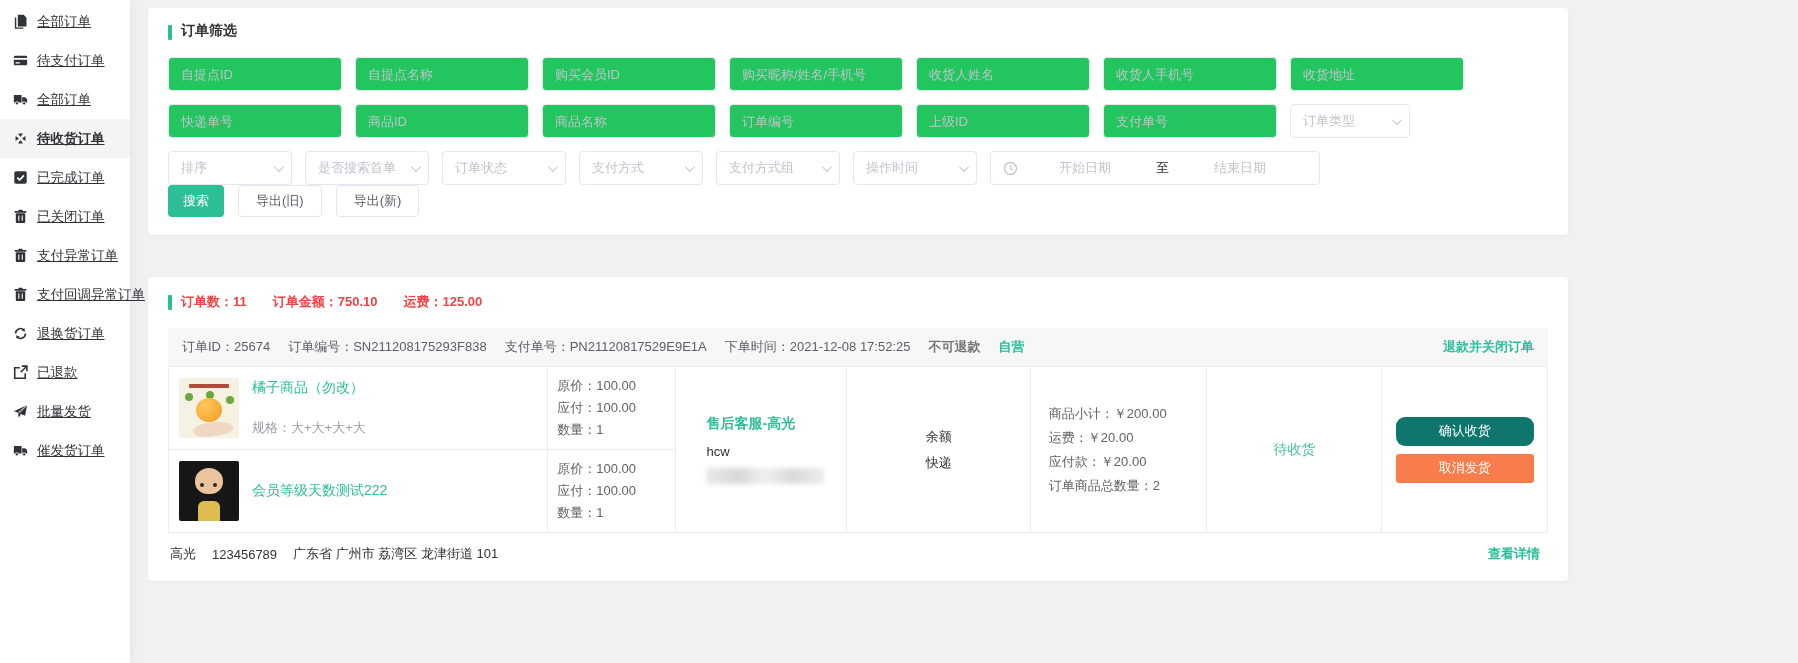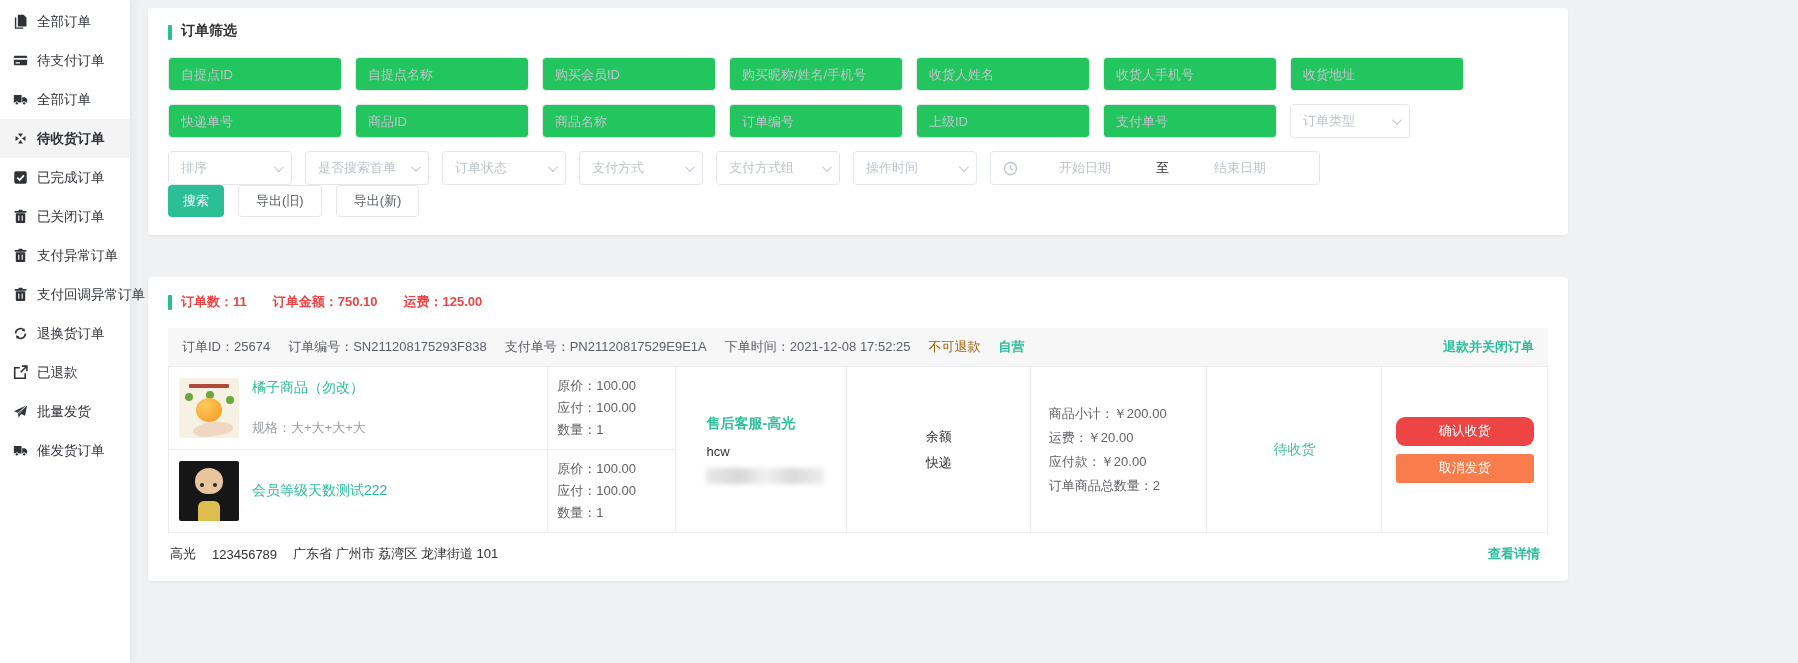--- a/index.html
+++ b/index.html
@@ -8,21 +8,21 @@
     font-family: "Liberation Sans", "DejaVu Sans", sans-serif;
     background:#f0f1f3;
     position:relative;
     overflow:hidden;
     color:#303133;
   }
   
   .sidebar {
     position:absolute; left:0; top:0; width:130px; height:663px;
     background:#fff; box-shadow:2px 0 8px rgba(0,0,0,0.06);
-    padding-top:2px; z-index:2;
+    padding-top:2px; z-index:2;text-decoration:underline;
   }
   .side-item {
     height:39px; display:flex; align-items:center; gap:9px;
     padding:0 0 0 13px; font-size:13.5px; color:#2f3338; cursor:pointer;
     white-space:nowrap;
   }
   .side-item.active { background:#f4f4f5; font-weight:bold; }
   .sicon { width:15px; height:15px; flex:0 0 15px; display:flex; align-items:center; }
   .sicon svg { width:15px; height:15px; }
   
@@ -70,21 +70,21 @@
   }
   
   .orders-card { margin-top:42px; padding:16px 20px 14px 20px; }
   .summary-row { display:flex; align-items:center; gap:9px; font-size:13px; font-weight:bold; color:#ef4444; }
   .summary-row .seg { margin-right:17px; }
   .order-block { margin-top:17px; }
   .order-head {
     background:#f7f7f7; height:38px; display:flex; align-items:center;
     padding:0 14px; font-size:13px; color:#5a5e66; gap:18px; white-space:nowrap;
   }
-  .order-head .tag-red { color:#a16207; font-weight:normal; }
+  .order-head .tag-red { color:#737373; font-weight:bold; }
   .order-head .tag-green { color:#2bbe9a; font-weight:bold; }
   .order-head .close-link { margin-left:auto; color:#2bbe9a; font-weight:bold; cursor:pointer; }
   table.order-table { width:100%; border-collapse:collapse; table-layout:fixed; }
   table.order-table td { border:1px solid #ececec; vertical-align:middle; }
   td.prod-cell { padding:5px 10px; }
   .prod-inner { display:flex; align-items:center; gap:13px; }
   .prod-img { width:60px; height:60px; border-radius:2px; position:relative; overflow:hidden; flex:0 0 60px; }
   .img-orange { background:#f6f1e2; }
   .img-orange .o-title { position:absolute; top:6px; left:10px; width:40px; height:4px; background:#b24a3a; border-radius:1px; }
   .img-orange .o-ball {
@@ -120,21 +120,21 @@
     margin-top:9px; width:118px; height:16px; border-radius:2px;
     background:linear-gradient(90deg,#e9e9e9,#d7d7d7 28%,#f0f0f0 50%,#dadada 74%,#ececec);
     filter:blur(2.5px);
   }
   td.pay-cell { text-align:center; font-size:13px; color:#303133; line-height:26px; }
   td.totals-cell { padding-left:18px; font-size:13px; color:#606266; line-height:24px; }
   td.status-cell { text-align:center; color:#48c39e; font-size:14px; }
   td.actions-cell { text-align:center; }
   .act-btns { display:flex; flex-direction:column; align-items:center; gap:8px; }
   .btn-confirm {
-    width:138px; height:29px; background:#ef4444; color:#fff; border:none; border-radius:9px;
+    width:138px; height:29px; background:#0f766e; color:#fff; border:none; border-radius:9px;
     font-size:13px; cursor:pointer; font-family:inherit;
   }
   .btn-cancel {
     width:138px; height:29px; background:#f97d4c; color:#fff; border:none; border-radius:3px;
     font-size:13px; cursor:pointer; font-family:inherit;
   }
   .order-foot {
     display:flex; align-items:center; padding:12px 2px 4px 2px; font-size:13px; color:#303133; gap:16px;
   }
   .order-foot .detail-link { margin-left:auto; color:#2bbe9a; font-weight:bold; cursor:pointer; padding-right:6px; }

